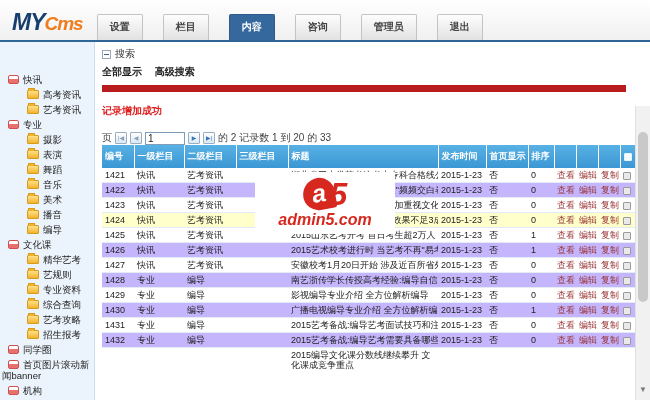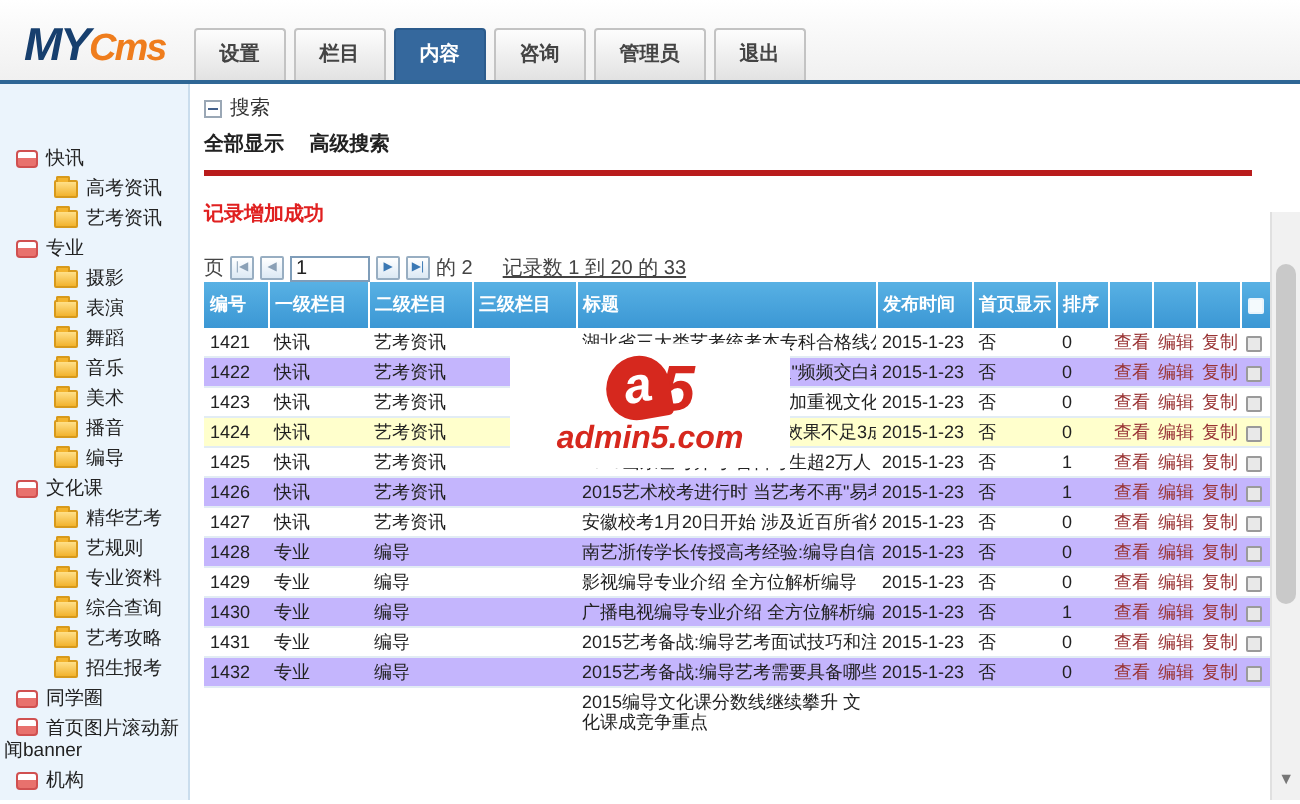--- a/index.html
+++ b/index.html
@@ -6,21 +6,21 @@
   html,body { width:650px; height:402px; overflow:hidden; background:#fff;
     font-family:"Liberation Sans","DejaVu Sans",sans-serif; }
   .page { position:relative; width:650px; height:402px; overflow:hidden; }
 
   
   .topbar { height:42px; background:linear-gradient(#ffffff,#f0f0f0);
     border-bottom:2px solid #2e6695; display:flex; align-items:flex-end; }
   .logo { padding:0 14px 6px 12px; font-style:italic; font-weight:bold; line-height:1; cursor:default; }
   .logo-my { color:#173f6e; font-size:23px; letter-spacing:-1px; }
   .logo-cms { color:#ef7d1d; font-size:19px; letter-spacing:-1px; }
-  .tabs { display:flex; gap:4px; align-items:flex-end; }
+  .tabs { display:flex; gap:20px; align-items:flex-end; }
   .tab { min-width:46px; text-align:center; background:linear-gradient(#fdfdfd,#e2e2e2);
     border:1px solid #c3c3c3; border-bottom:none; border-radius:2px 2px 0 0;
     padding:5px 12px 6px; font-size:10px; font-weight:bold; color:#444; cursor:pointer; }
   .tab.active { background:#35689d; border-color:#2c5b8c; color:#fff; }
 
   
   .wrap { display:flex; height:358px; }
   .sidebar { width:95px; background:#ebf4fc; border-right:1px solid #cadded;
     padding-top:30px; font-size:9.5px; color:#222; overflow:hidden; }
   .side-item { display:flex; align-items:center; gap:4px; padding:2px 2px 2px 8px;
@@ -31,36 +31,36 @@
   .icon-cat { width:11px; height:9px; flex:0 0 11px; border:1px solid #d05050; border-radius:2px;
     background:linear-gradient(180deg,#fff 45%,#e8716d 45%); }
   .icon-folder { width:12px; height:9px; flex:0 0 12px; position:relative; border-radius:1px;
     background:linear-gradient(#ffe089,#f2b32d); border:1px solid #d89a1b; }
   .icon-folder:before { content:""; position:absolute; top:-3px; left:0; width:5px; height:2px;
     background:#f2b32d; border:1px solid #d89a1b; border-bottom:none; border-radius:1px 1px 0 0; }
 
   .main { flex:1; position:relative; padding:5px 0 0 7px; overflow:hidden; background:#fff; }
 
   
-  .search-block { padding-bottom:6px; border-bottom:3px solid #b91c1c; width:524px; }
+  .search-block { padding-bottom:6px; border-bottom:7px solid #b91c1c; width:524px; }
   .search-title { font-size:10px; color:#333; display:flex; align-items:center; gap:4px; }
   .collapse-box { width:9px; height:9px; border:1px solid #9aa7b5; background:#fff; position:relative; cursor:pointer; }
   .collapse-box:after { content:""; position:absolute; left:1px; right:1px; top:3px; height:1px; background:#44618c; }
   .search-links { margin-top:4px; font-size:10px; font-weight:bold; color:#222; }
   .search-links span { cursor:pointer; margin-right:10px; }
 
   
   .msg { margin:12px 0 13px; font-size:10px; font-weight:bold; color:#e02020; }
   .pager { display:flex; align-items:center; gap:3px; font-size:10px; color:#444; }
   .pg-btn { width:12px; height:12px; border:1px solid #98aec2; border-radius:1px;
     background:linear-gradient(#ffffff,#dce9f4); color:#3a78b4; font-size:6px; line-height:10px;
     text-align:center; cursor:pointer; }
   .pg-btn.dim { color:#8aa0b6; }
   .page-input { width:40px; height:13px; border:1px solid #7f9db9; font-size:10px; padding:0 2px; color:#222; }
-  .pager .sep { margin-left:12px;text-decoration:underline; }
+  .pager .sep { margin-left:0; }
   .toolbar { margin:3px 0 4px; font-size:10px; font-weight:bold; color:#111; }
   .toolbar span { cursor:pointer; margin-right:8px; }
 
   
   table.grid { border-collapse:collapse; table-layout:fixed; width:539px; font-size:9px; }
   table.grid th { background:linear-gradient(#58b1e4,#3b97d4); color:#fff; font-weight:bold;
     text-align:left; padding:5px 3px; font-size:9px; border-right:1px solid rgba(255,255,255,.4);
     white-space:nowrap; overflow:hidden;margin-top:30px; }
   table.grid td { padding:2px 3px; border-bottom:1px solid #e2ecf4; color:#222;
     white-space:nowrap; overflow:hidden; line-height:10px; }

